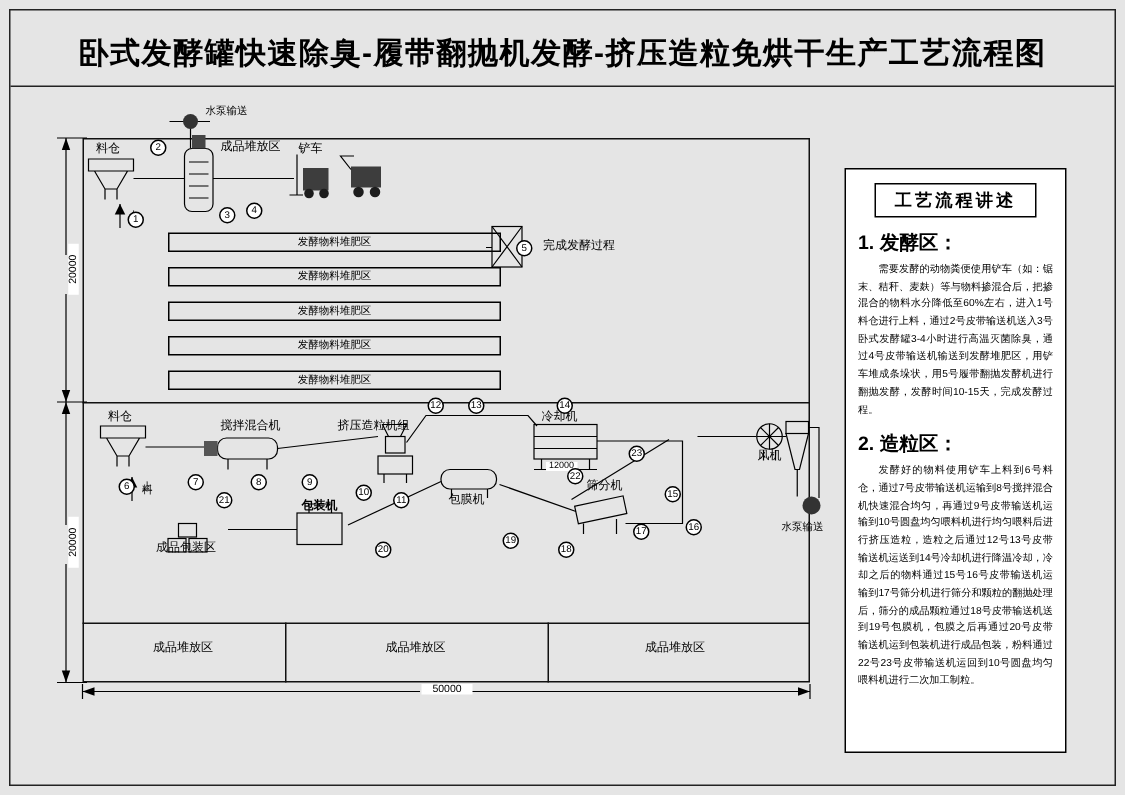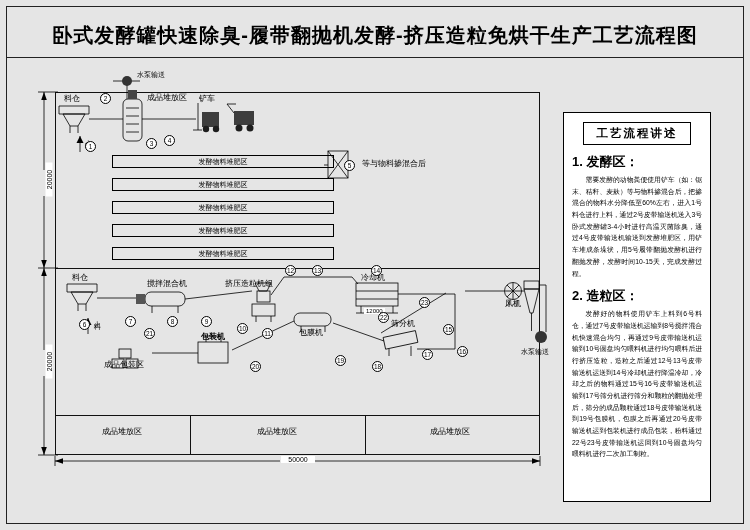--- a/index.html
+++ b/index.html
@@ -179,21 +179,21 @@
 
   <div class="zone-label" style="left:77px;top:426px;">成品堆放区</div>
   <div class="zone-label" style="left:232px;top:426px;">成品堆放区</div>
   <div class="zone-label" style="left:405px;top:426px;">成品堆放区</div>
 
   <div class="lbl" style="left:64px;top:95px;">料仓</div>
   <div class="lbl lbl-sm" style="left:137px;top:71px;">水泵输送</div>
   <div class="lbl" style="left:147px;top:94px;">成品堆放区</div>
   <div class="lbl" style="left:199px;top:95px;">铲车</div>
   <div class="lbl lbl-sm vert" style="left:84px;top:134px;">上料</div>
-  <div class="lbl" style="left:362px;top:160px;">等与物料掺混合后</div>
+  <div class="lbl" style="left:362px;top:160px;">完成发酵过程</div>
   <div class="lbl" style="left:72px;top:274px;">料仓</div>
   <div class="lbl lbl-sm vert" style="left:93px;top:315px;">上料</div>
   <div class="lbl" style="left:147px;top:280px;">搅拌混合机</div>
   <div class="lbl" style="left:225px;top:280px;">挤压造粒机组</div>
   <div class="lbl" style="left:361px;top:274px;">冷却机</div>
   <div class="lbl" style="left:505px;top:273px;margin-top:27px;">风机</div>
   <div class="lbl lbl-sm" style="left:521px;top:348px;">水泵输送</div>
   <div class="lbl" style="left:104px;top:341px;margin-top:20px;">成品包装区</div>
   <div class="lbl" style="left:201px;top:333px;font-weight:bold;">包装机</div>
   <div class="lbl" style="left:299px;top:329px;">包膜机</div>

